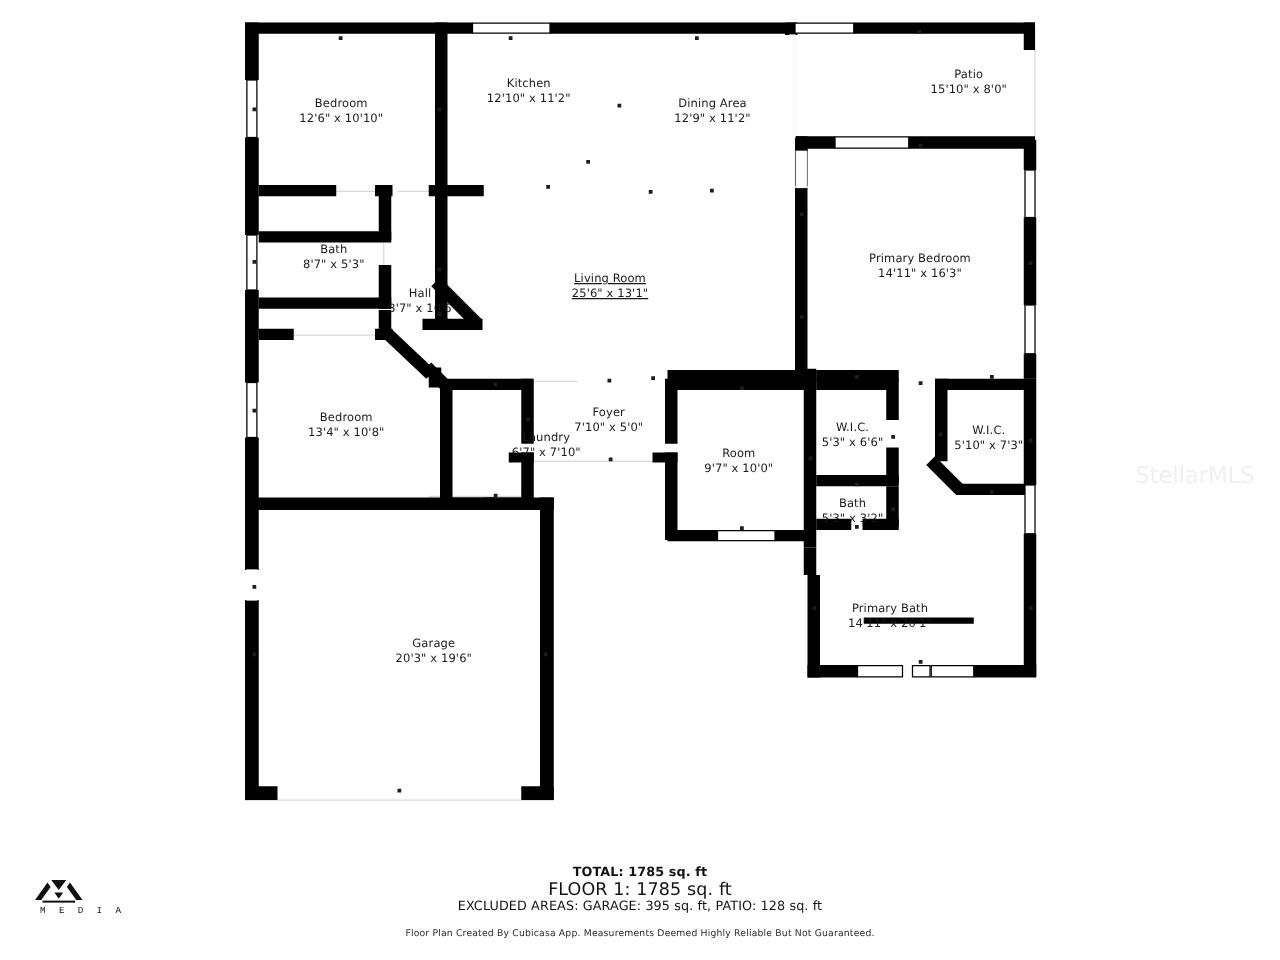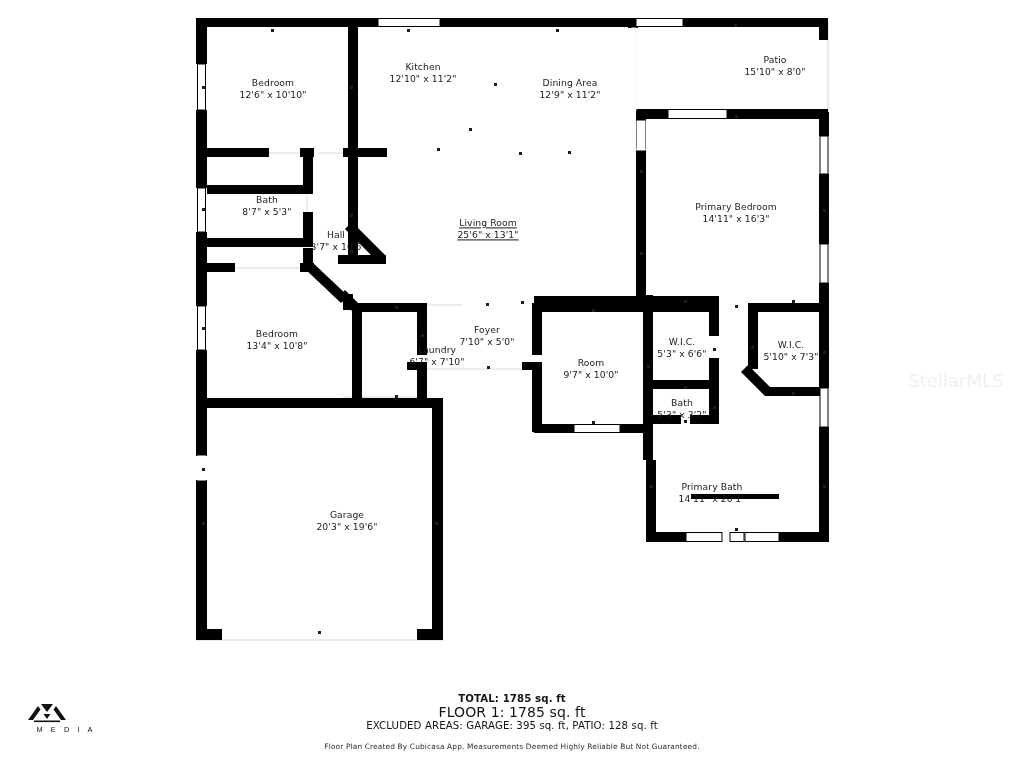--- a/index.html
+++ b/index.html
@@ -97,21 +97,21 @@
     height: 40px;
   }
   #brand .b-mark { display:block; }
   #brand .b-word {
     display: block;
     margin-top: 1px;
     font-size: 7.4px;
     letter-spacing: 3.1px;
     color: #111;
     text-align: center;
-    font-family: Liberation Sans, sans-serif;
+    font-family: Liberation Mono, monospace;
   }
 </style>
 </head>
 <body>
 
 <div id="page">
 
   <div id="plan">
     <svg width="1024" height="670" viewBox="0 0 1024 670" xmlns="http://www.w3.org/2000/svg">
 

